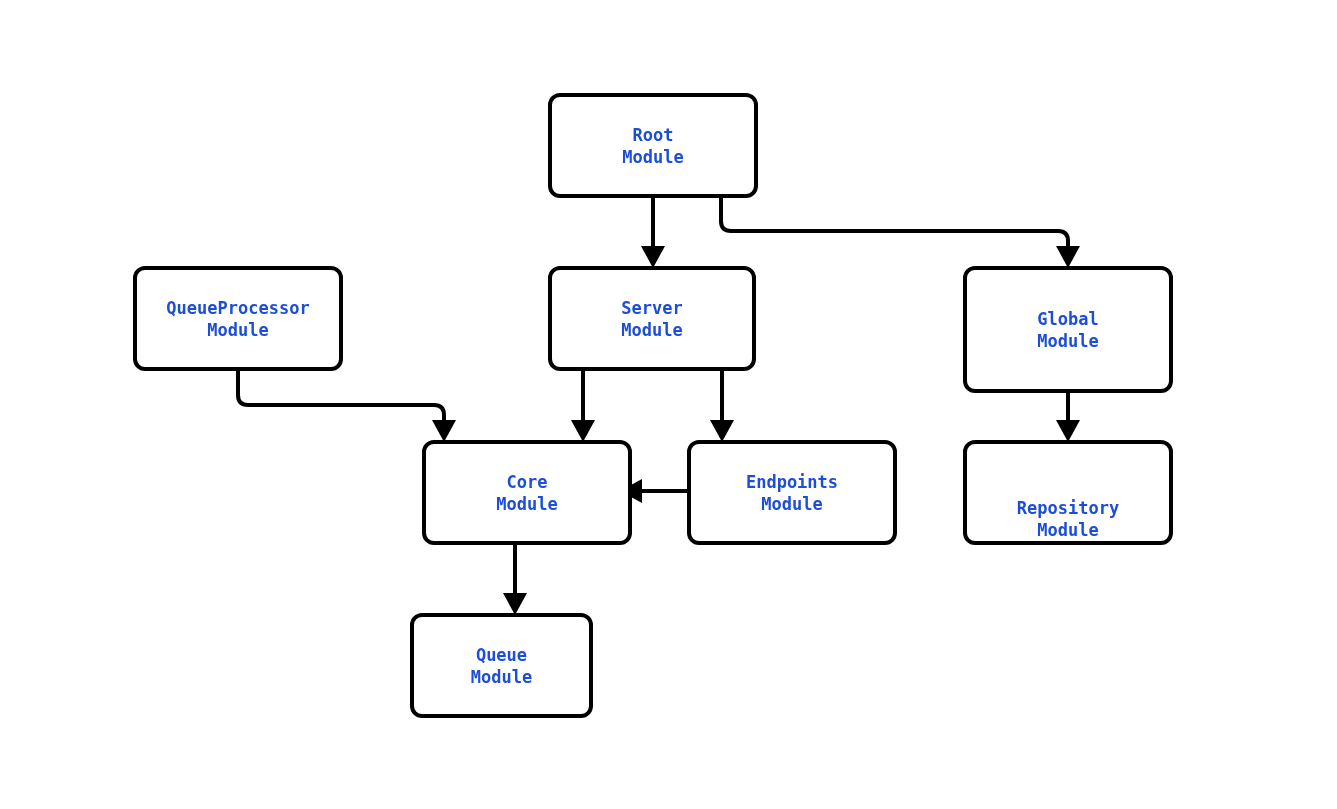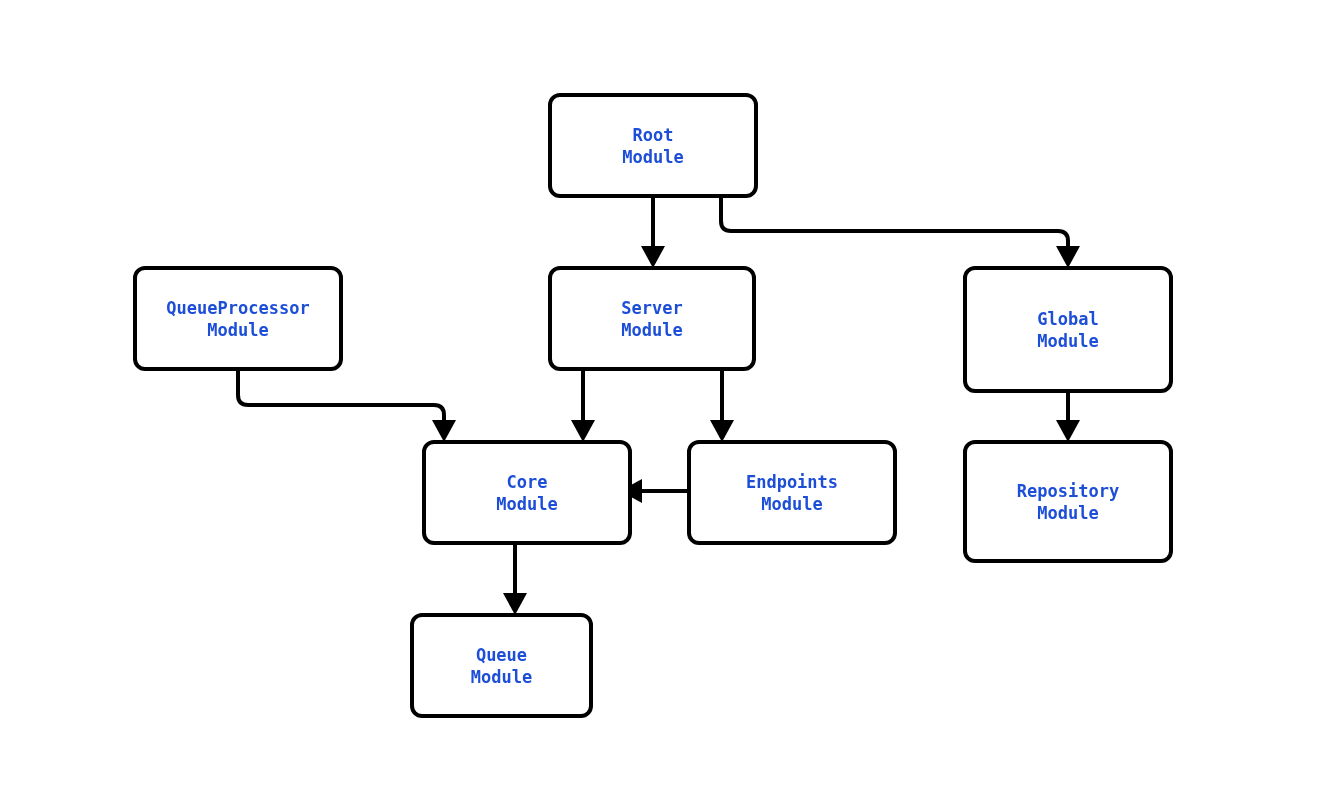--- a/index.html
+++ b/index.html
@@ -116,21 +116,21 @@
   <div class="node" style="left:410px; top:440px; width:210px; height:105px;margin-left:12px;">
     <span class="node-label">Core
 Module</span>
   </div>
 
   <div class="node" style="left:687px; top:440px; width:210px; height:105px;">
     <span class="node-label">Endpoints
 Module</span>
   </div>
 
-  <div class="node" style="left:963px; top:440px; width:210px; height:123px;">
+  <div class="node" style="left:963px; top:440px; width:210px; height:105px;align-items:flex-end;">
     <span class="node-label">Repository
 Module</span>
   </div>
 
   <div class="node" style="left:410px; top:613px; width:183px; height:105px;">
     <span class="node-label">Queue
 Module</span>
   </div>
 
 </div>

